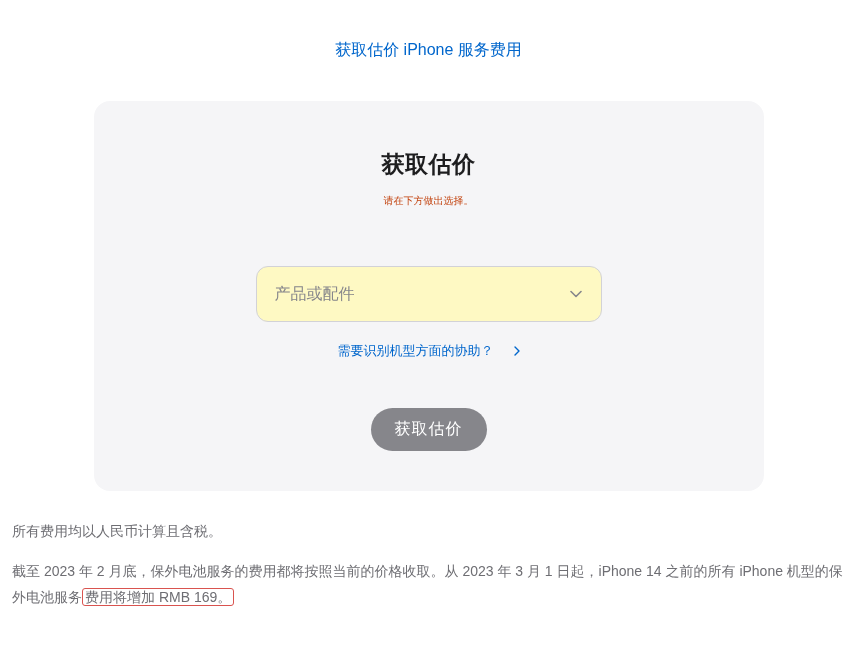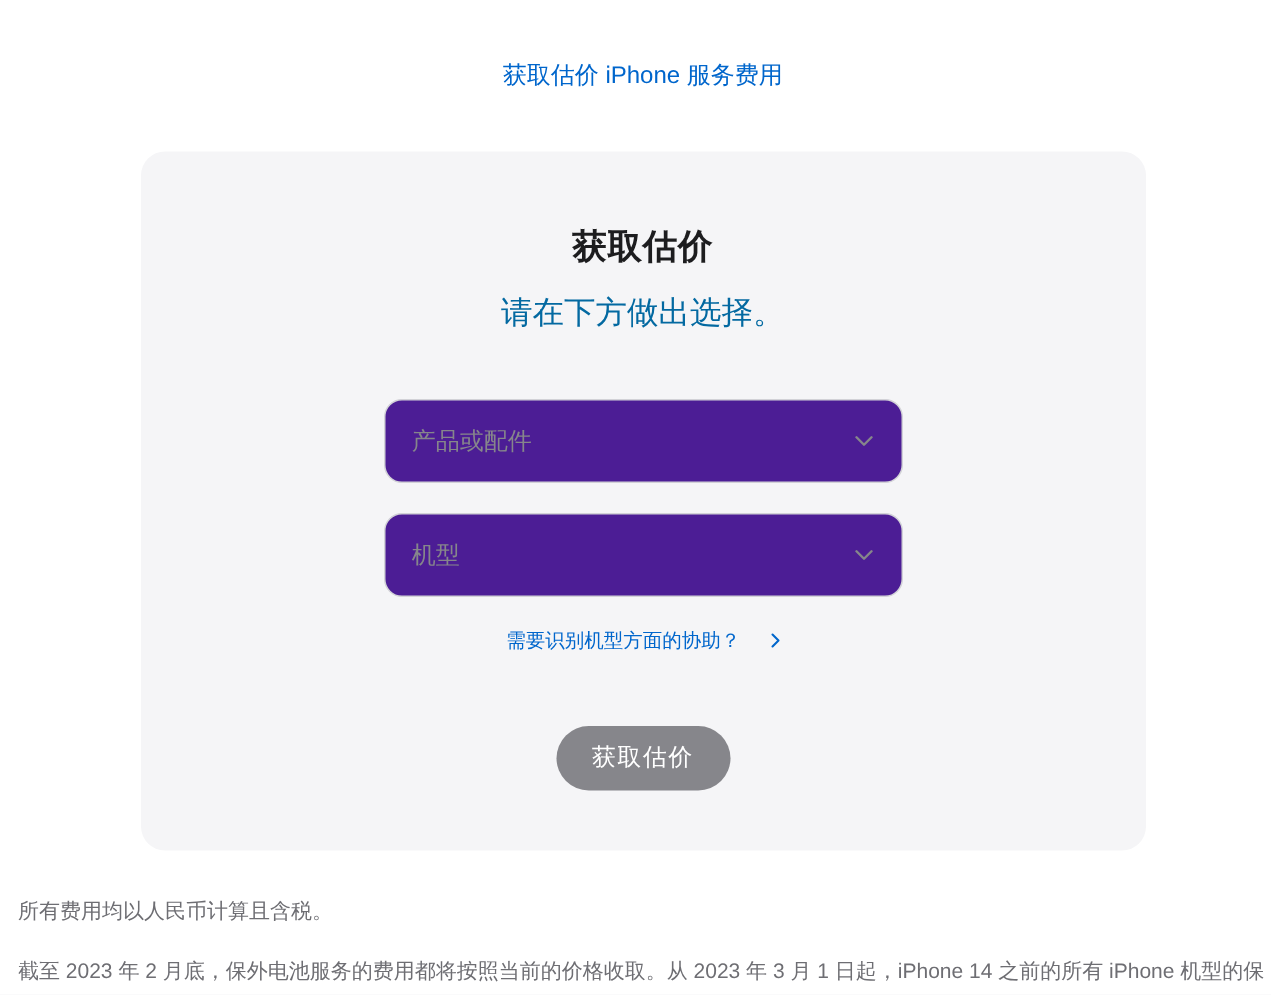--- a/index.html
+++ b/index.html
@@ -32,29 +32,29 @@
       text-align: center;
     }
     .card-title {
       font-size: 23px;
       font-weight: 600;
       color: #1d1d1f;
       letter-spacing: 0.5px;
       margin-bottom: 14px;
     }
     .card-subtitle {
-      font-size: 21px;
-      color: #0369a1;
-      margin-bottom: 44px;
+      font-size: 10px;
+      color: #c2410c;
+      margin-bottom: 58px;
     }
     .select-box {
       width: 346px;
       height: 56px;
       margin: 0 auto 20px auto;
-      background: #4c1d95;
+      background: #fef9c3;
       border: 1px solid #d2d2d7;
       border-radius: 12px;
       display: flex;
       align-items: center;
       justify-content: space-between;
       padding: 0 18px;
       cursor: pointer;
     }
     .select-placeholder {
       color: #86868b;
@@ -125,28 +125,20 @@
 
   <div class="select-box">
     <span class="select-placeholder">产品或配件</span>
     <span class="chevron">
       <svg width="12" height="8" viewBox="0 0 12 8" fill="none">
           <path d="M1 1.5L6 6.5L11 1.5" stroke="#86868b" stroke-width="1.6" stroke-linecap="round" stroke-linejoin="round"></path>
         </svg>
     </span>
   </div>
 
-  <div class="select-box">
-    <span class="select-placeholder">机型</span>
-    <span class="chevron">
-      <svg width="12" height="8" viewBox="0 0 12 8" fill="none">
-          <path d="M1 1.5L6 6.5L11 1.5" stroke="#86868b" stroke-width="1.6" stroke-linecap="round" stroke-linejoin="round"></path>
-        </svg>
-    </span>
-  </div>
 
   <div class="help-link">
     <a href="#">需要识别机型方面的协助？</a>
     <span class="help-chevron">
       <svg width="6" height="10" viewBox="0 0 6 10" fill="none">
           <path d="M1 1L5 5L1 9" stroke="#0066CC" stroke-width="1.4" stroke-linecap="round" stroke-linejoin="round"></path>
         </svg>
     </span>
   </div>
 

